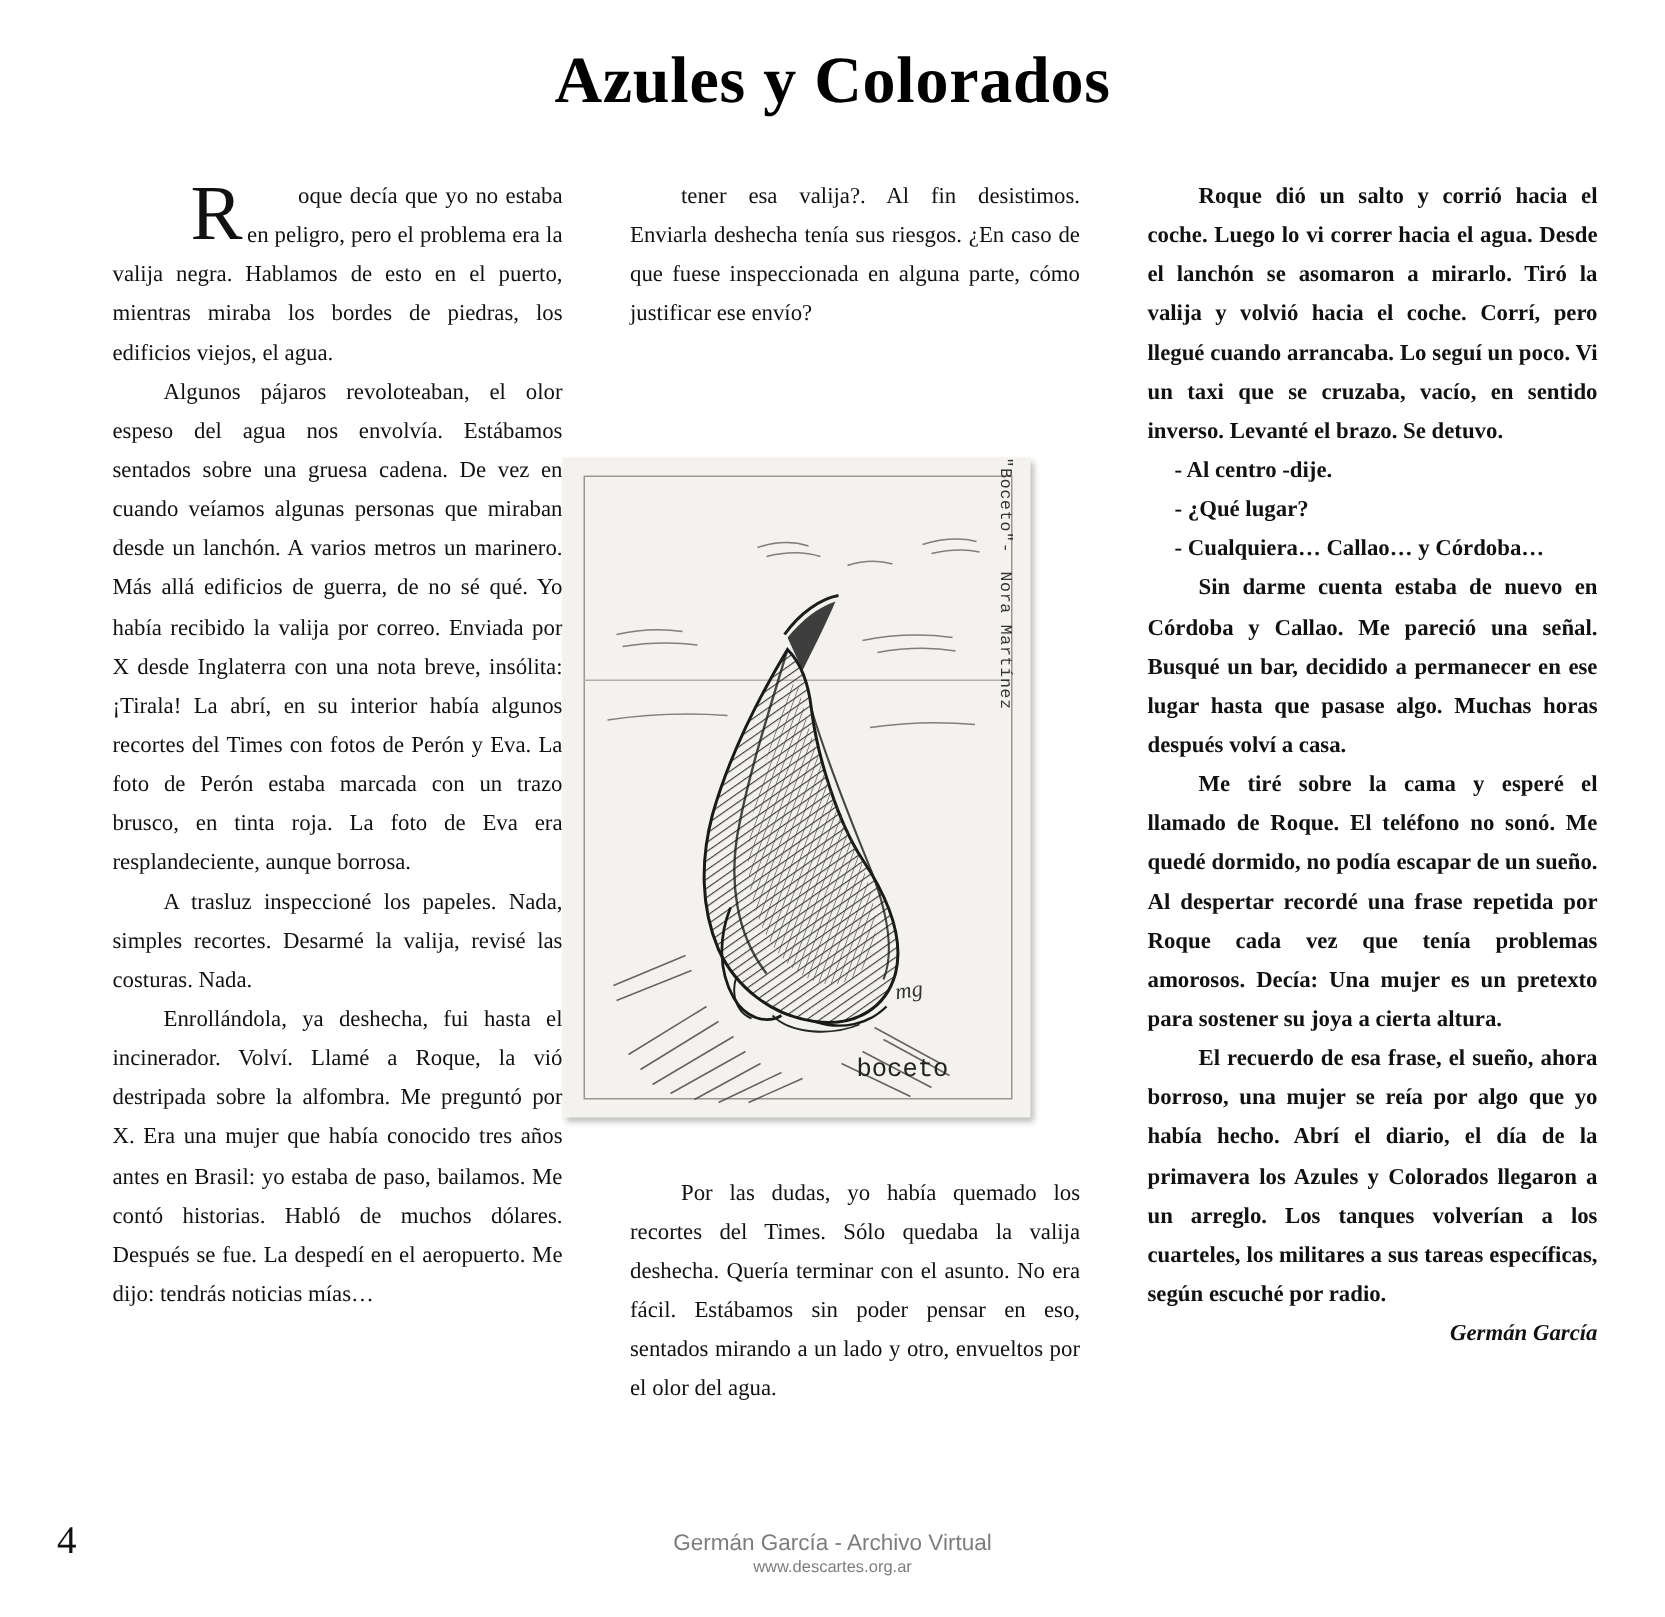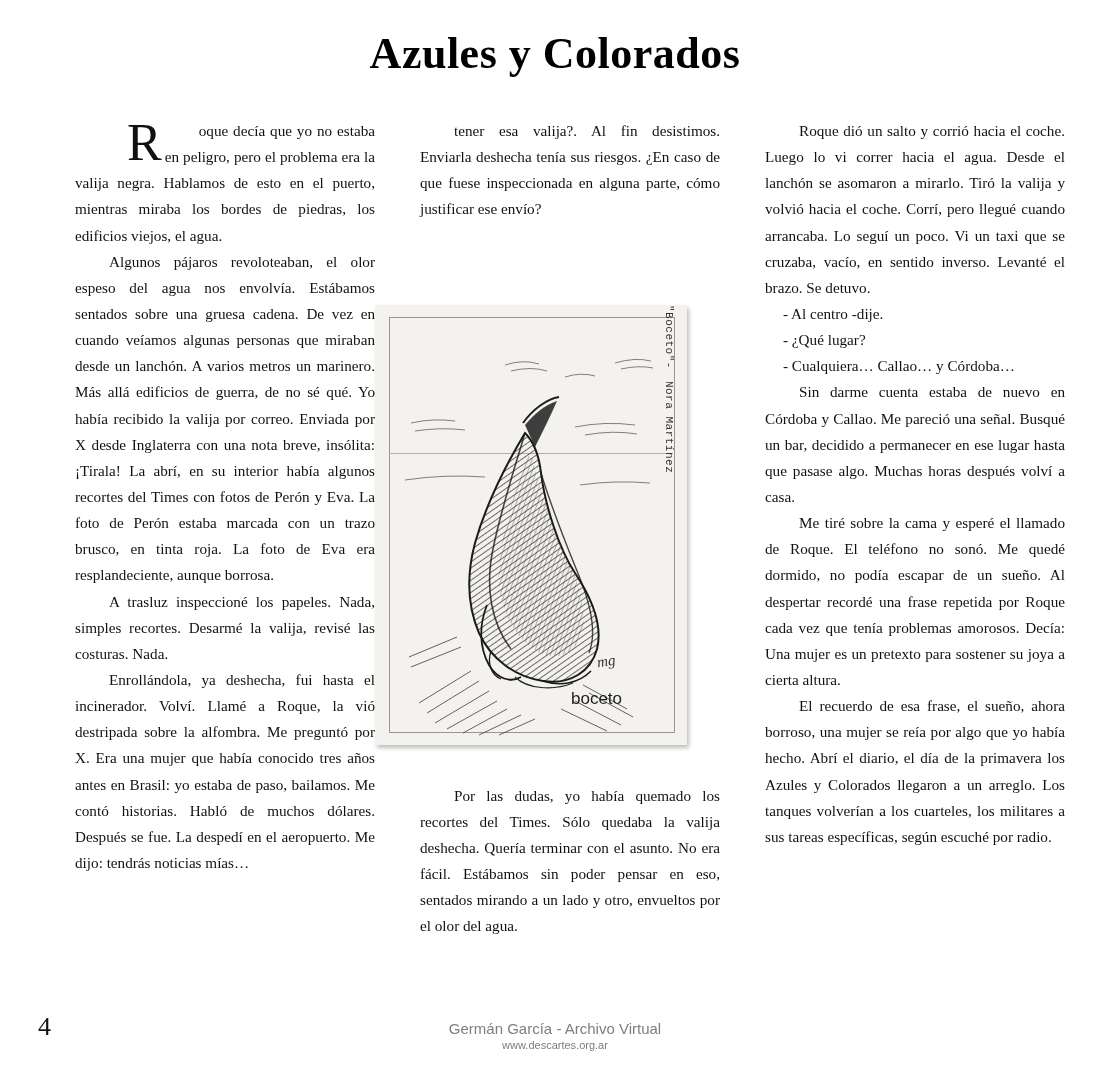--- a/index.html
+++ b/index.html
@@ -48,21 +48,21 @@
     position: absolute;
     top: 0;
     width: 300px;
     font-size: 15.2px;
     line-height: 1.72;
     text-align: justify;
     color: #111;
   }
   .col.c1 { left: 0px; }
   .col.c2 { left: 345px; }
-  .col.c3 { left: 690px; width: 300px; }
+  .col.c3 { left: 690px; width: 300px; font-weight: bold; }
 
   .col p {
     margin: 0 0 0 0;
     text-indent: 34px;
   }
   .col p.dialog { text-indent: 18px; }
 
   
   .dropcap-para {
     text-indent: 0;
@@ -104,22 +104,22 @@
     left: 14px;
     top: 148px;
     width: 284px;
     height: 1px;
     background: #b4afa6;
   }
   .fig-svg { position: absolute; left: 0; top: 0; }
   .fig-caption-word {
     position: absolute;
     left: 196px;
-    top: 384px;
-    font-family: Liberation Sans, sans-serif;
+    top: 399px;
+    font-family: Liberation Mono, monospace;
     font-size: 17px;
     color: #222;
   }
   .fig-signature {
     position: absolute;
     left: 222px;
     top: 348px;
     font-family: "Liberation Serif", serif;
     font-size: 15px;
     color: #333;
@@ -199,20 +199,21 @@
     </div>
 
     <div class="col c3">
       <p>Roque dió un salto y corrió hacia el coche. Luego lo vi correr hacia el agua. Desde el lanchón se asomaron a mirarlo. Tiró la valija y volvió hacia el coche. Corrí, pero llegué cuando arrancaba. Lo seguí un poco. Vi un taxi que se cruzaba, vacío, en sentido inverso. Levanté el brazo. Se detuvo.</p>
       <p class="dialog">- Al centro -dije.</p>
       <p class="dialog">- ¿Qué lugar?</p>
       <p class="dialog">- Cualquiera… Callao… y Córdoba…</p>
       <p>Sin darme cuenta estaba de nuevo en Córdoba y Callao. Me pareció una señal. Busqué un bar, decidido a permanecer en ese lugar hasta que pasase algo. Muchas horas después volví a casa.</p>
       <p>Me tiré sobre la cama y esperé el llamado de Roque. El teléfono no sonó. Me quedé dormido, no podía escapar de un sueño. Al despertar recordé una frase repetida por Roque cada vez que tenía problemas amorosos. Decía: Una mujer es un pretexto para sostener su joya a cierta altura.</p>
       <p>El recuerdo de esa frase, el sueño, ahora borroso, una mujer se reía por algo que yo había hecho. Abrí el diario, el día de la primavera los Azules y Colorados llegaron a un arreglo. Los tanques volverían a los cuarteles, los militares a sus tareas específicas, según escuché por radio.</p>
+      <p class="signature-author">Germán García</p>
     </div>
 
   </div>
 
   <div class="figure">
     <div class="figure-frame">
       <div class="fig-inner-border"></div>
       <div class="fig-horizon"></div>
 
       <svg class="fig-svg" width="312" height="440" viewBox="0 0 312 440">

